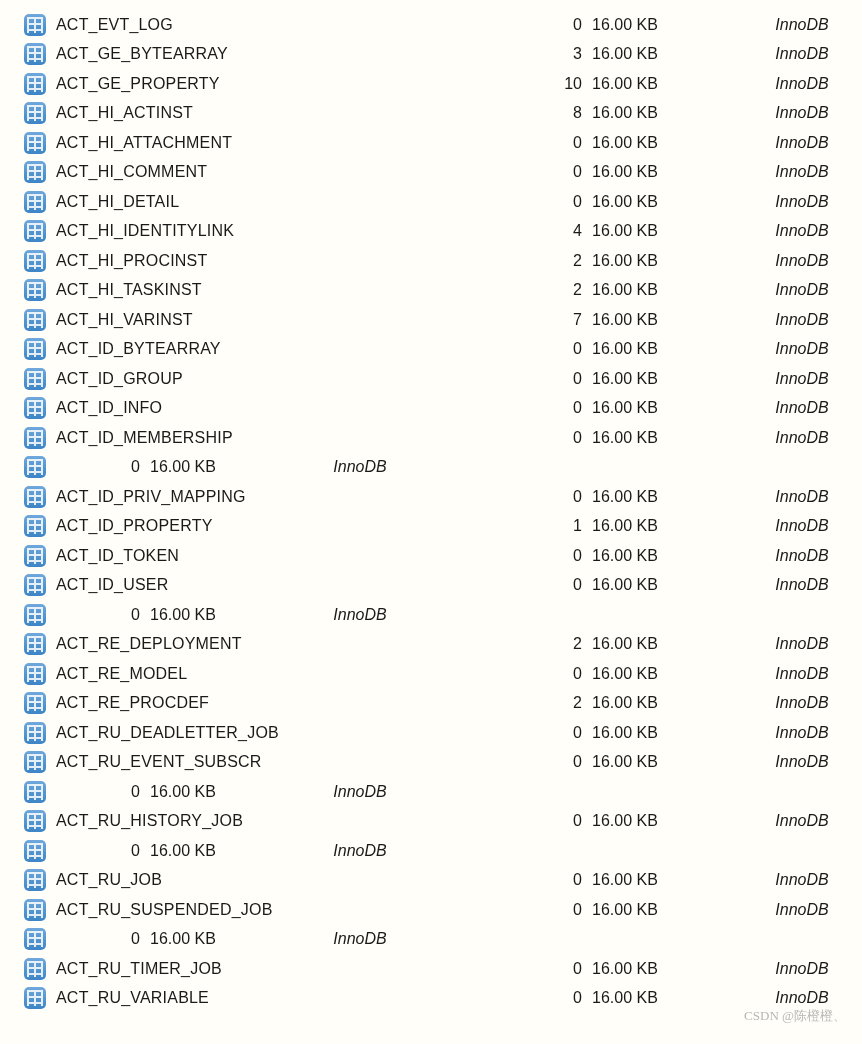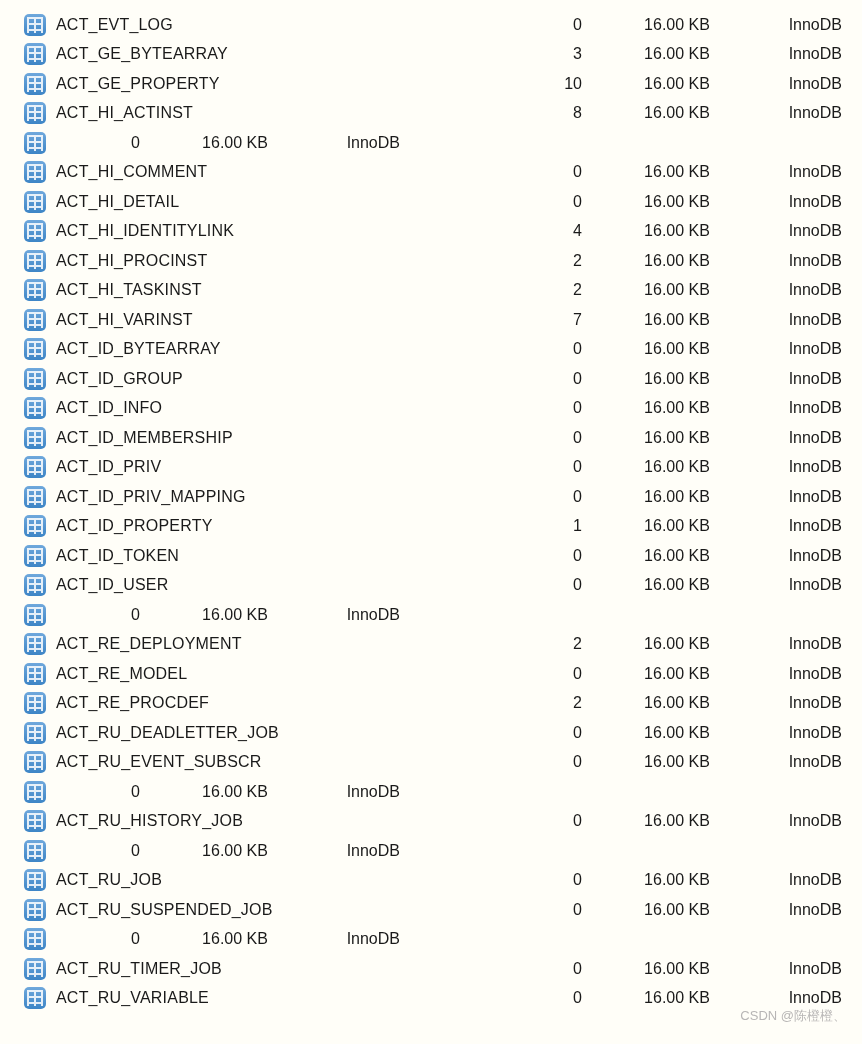--- a/index.html
+++ b/index.html
@@ -62,34 +62,36 @@
       white-space: nowrap;
       letter-spacing: 0.2px;
     }
     .count-cell {
       width: 100px;
       text-align: right;
       padding-right: 10px;
     }
     .size-cell {
       width: 170px;
-      text-align: center;
+      text-align: left;
       padding-right: 0;
     }
     .engine-cell {
       width: 80px;
-      text-align: right;
+      text-align: center;
+      font-style: italic;
     }
     .watermark {
       position: absolute;
       bottom: 8px;
       right: 16px;
       font-size: 13px;
       color: #b0aeae;
       opacity: 0.9;
+      font-family: Liberation Serif, serif;
     }
   </style>
 </head>
 <body>
 
 <div class="table-list" id="table-list">
     <div class="table-row">
       <div class="icon-cell">
         <div class="table-icon"></div>
       </div>
@@ -122,20 +124,21 @@
       </div>
       <div class="name-cell">ACT_HI_ACTINST</div>
       <div class="count-cell">8</div>
       <div class="size-cell">16.00 KB</div>
       <div class="engine-cell">InnoDB</div>
     </div>
     <div class="table-row">
       <div class="icon-cell">
         <div class="table-icon"></div>
       </div>
+      <div class="name-cell">ACT_HI_ATTACHMENT</div>
       <div class="count-cell">0</div>
       <div class="size-cell">16.00 KB</div>
       <div class="engine-cell">InnoDB</div>
     </div>
     <div class="table-row">
       <div class="icon-cell">
         <div class="table-icon"></div>
       </div>
       <div class="name-cell">ACT_HI_COMMENT</div>
       <div class="count-cell">0</div>
@@ -220,21 +223,20 @@
       </div>
       <div class="name-cell">ACT_ID_MEMBERSHIP</div>
       <div class="count-cell">0</div>
       <div class="size-cell">16.00 KB</div>
       <div class="engine-cell">InnoDB</div>
     </div>
     <div class="table-row">
       <div class="icon-cell">
         <div class="table-icon"></div>
       </div>
-      <div class="name-cell">ACT_ID_PRIV</div>
       <div class="count-cell">0</div>
       <div class="size-cell">16.00 KB</div>
       <div class="engine-cell">InnoDB</div>
     </div>
     <div class="table-row">
       <div class="icon-cell">
         <div class="table-icon"></div>
       </div>
       <div class="name-cell">ACT_ID_PRIV_MAPPING</div>
       <div class="count-cell">0</div>

